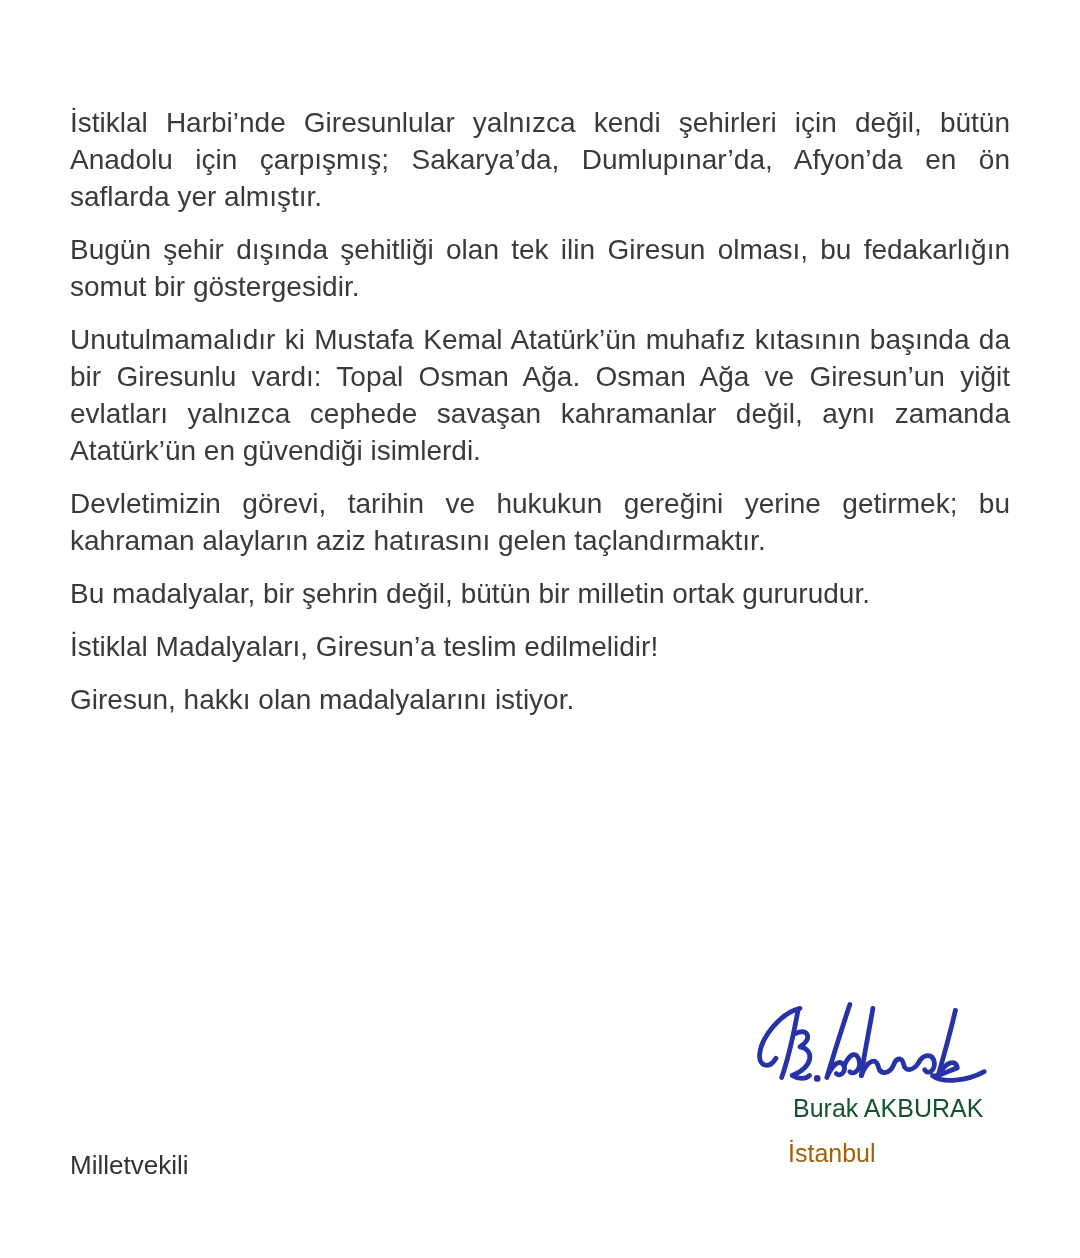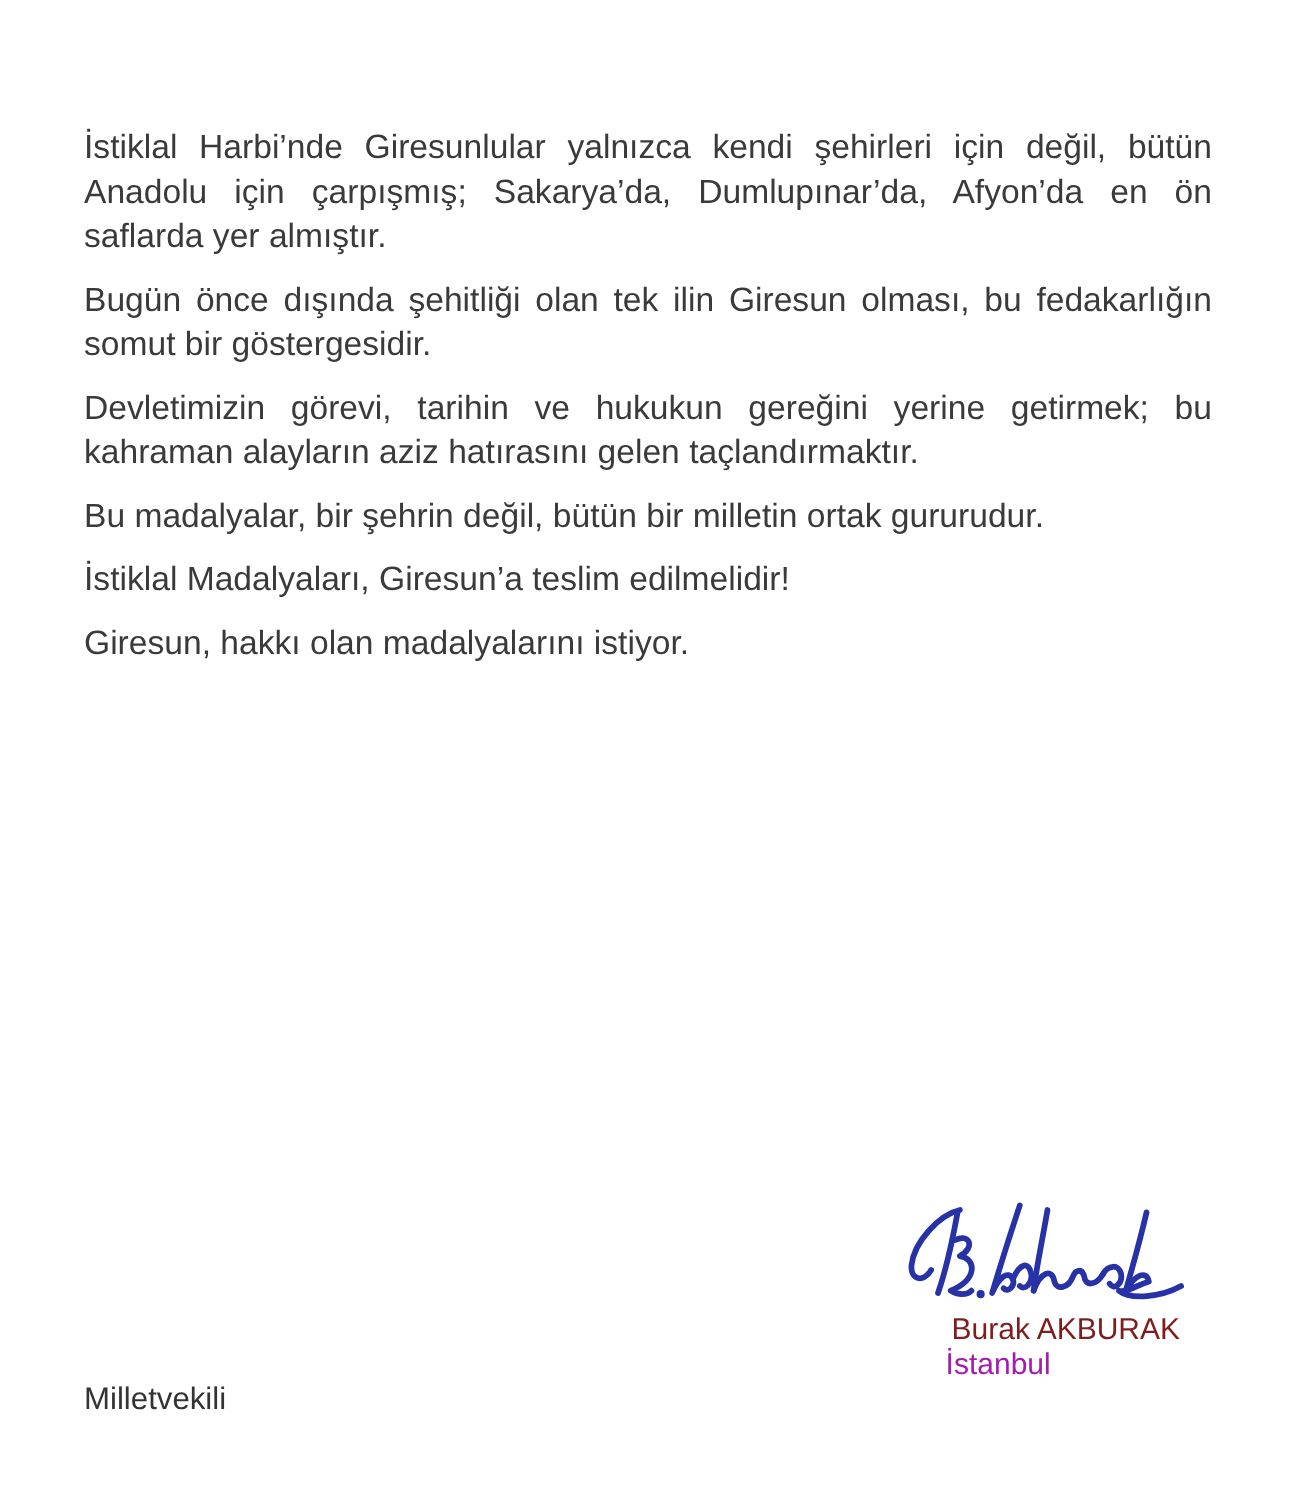--- a/index.html
+++ b/index.html
@@ -38,46 +38,47 @@
   .signature-svg {
     display: block;
     width: 240px;
     height: 90px;
   }
   .sig-name {
     margin-top: 8px;
     padding-left: 43px;
     font-size: 25px;
     line-height: 29px;
-    color: #7f1d1d;
+    color: #14532d;
   }
   .sig-city {
-    margin-top: 0;
+    margin-top: 16px;
     padding-left: 38px;
     font-size: 25px;
     line-height: 29px;
-    color: #a21caf;
+    color: #a16207;
   }
   .sig-title {
     position: absolute;
     left: 70px;
     top: 1150px;
     font-size: 26px;
     line-height: 30px;
     color: #333333;
   }
 </style>
 </head>
 <body>
 
 <div class="page">
 
   <div class="body-text">
     <p>İstiklal Harbi’nde Giresunlular yalnızca kendi şehirleri için değil, bütün Anadolu için çarpışmış; Sakarya’da, Dumlupınar’da, Afyon’da en ön saflarda yer almıştır.</p>
-    <p>Bugün önce dışında şehitliği olan tek ilin Giresun olması, bu fedakarlığın somut bir göstergesidir.</p>
+    <p>Bugün şehir dışında şehitliği olan tek ilin Giresun olması, bu fedakarlığın somut bir göstergesidir.</p>
+    <p>Unutulmamalıdır ki Mustafa Kemal Atatürk’ün muhafız kıtasının başında da bir Giresunlu vardı: Topal Osman Ağa. Osman Ağa ve Giresun’un yiğit evlatları yalnızca cephede savaşan kahramanlar değil, aynı zamanda Atatürk’ün en güvendiği isimlerdi.</p>
     <p>Devletimizin görevi, tarihin ve hukukun gereğini yerine getirmek; bu kahraman alayların aziz hatırasını gelen taçlandırmaktır.</p>
     <p>Bu madalyalar, bir şehrin değil, bütün bir milletin ortak gururudur.</p>
     <p>İstiklal Madalyaları, Giresun’a teslim edilmelidir!</p>
     <p>Giresun, hakkı olan madalyalarını istiyor.</p>
   </div>
 
   <div class="signature-block">
     <svg class="signature-svg" viewBox="0 0 250 92" xmlns="http://www.w3.org/2000/svg" aria-hidden="true">
       <g fill="none" stroke="#2732a6" stroke-width="5" stroke-linecap="round" stroke-linejoin="round">
 

